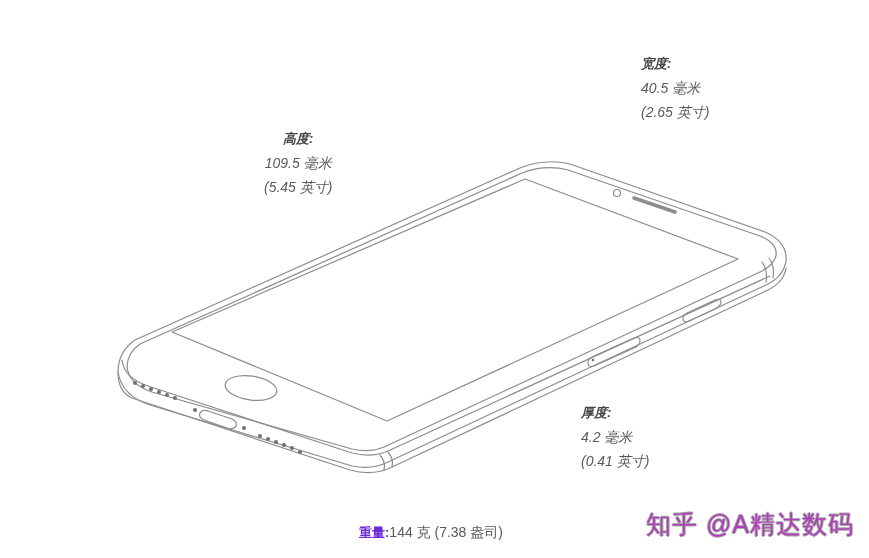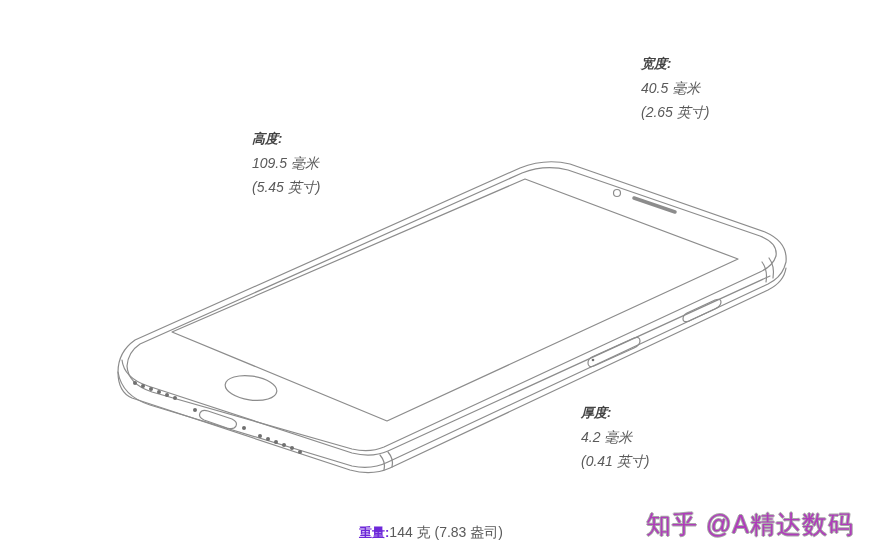--- a/index.html
+++ b/index.html
@@ -21,21 +21,21 @@
       line-height: 24px;
       color: #5a5a5a;
       font-style: italic;
     }
     .spec .label {
       font-weight: bold;
       font-size: 13px;
       color: #444444;
     }
     #spec-width  { left: 641px; top: 52px; }
-    #spec-height { left: 252px; top: 127px; }
+    #spec-height { left: 264px; top: 127px; text-align: center; }
     #spec-depth  { left: 581px; top: 401px; }
     #spec-weight {
       position: absolute;
       left: 359px;
       top: 524px;
       font-size: 14px;
       color: #5a5a5a;
     }
     #spec-weight .label { font-weight: bold; color: #6d28d9; font-size: 13px; }
     #watermark {
@@ -137,16 +137,16 @@
   <div>(5.45 英寸)</div>
 </div>
 
 <div class="spec" id="spec-depth">
   <div class="label">厚度:</div>
   <div>4.2 毫米</div>
   <div>(0.41 英寸)</div>
 </div>
 
 <div id="spec-weight">
-  <span class="label">重量:</span><span>144 克 (7.83 盎司)</span>
+  <span class="label">重量:</span><span>144 克 (7.38 盎司)</span>
 </div>
 
 <div id="watermark">知乎 @A精达数码</div>
 
 </body></html>

